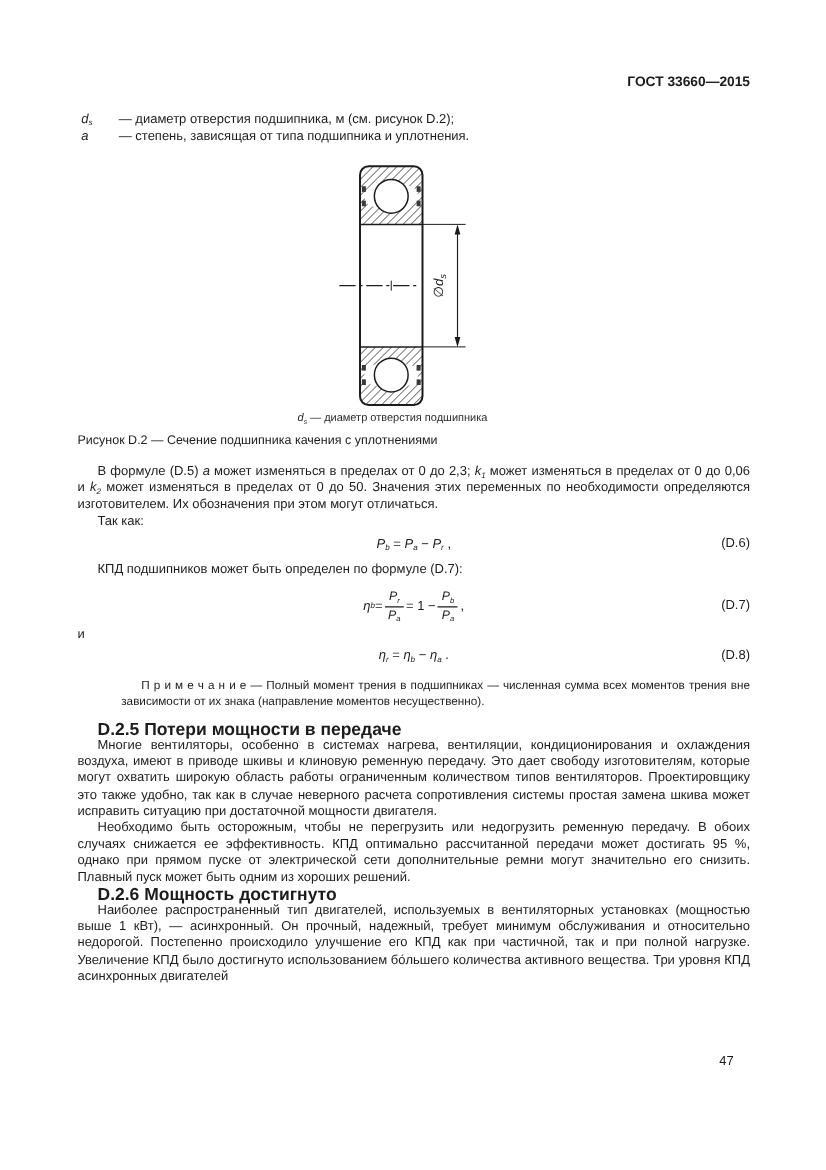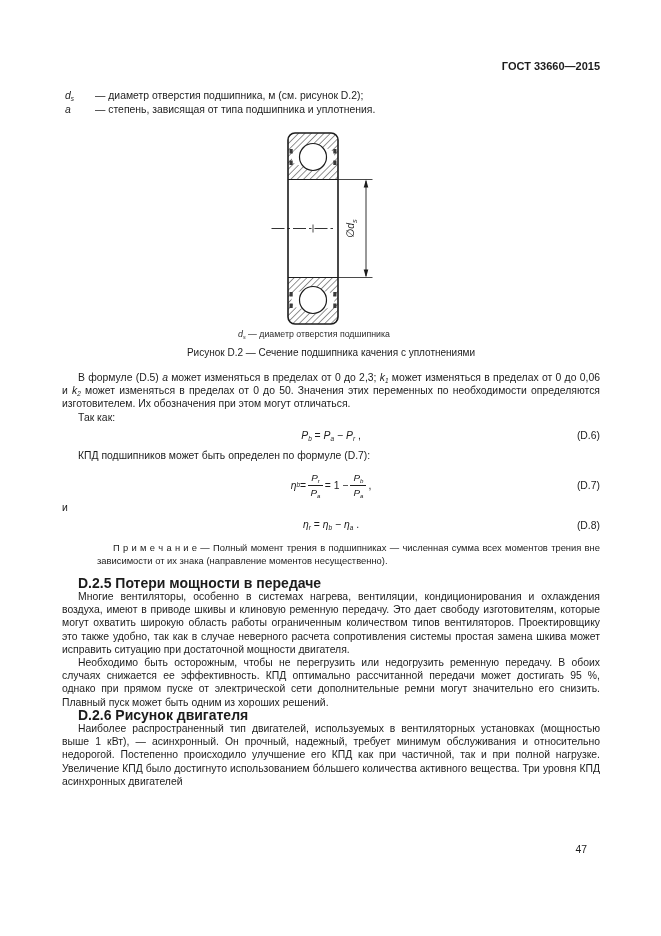--- a/index.html
+++ b/index.html
@@ -10,21 +10,21 @@
     padding:60px 61px 0 62px; overflow:hidden;
   }
   .doc-header { text-align:right; font-size:11px; font-weight:bold; height:13px; line-height:13px; }
   .definitions { margin-top:16px; font-size:10.4px; line-height:13.5px; }
   .def-row { display:grid; grid-template-columns:33px 1fr; }
   .def-term { font-style:italic; padding-left:3px; }
   .figure { position:relative; height:220px; margin-top:8px; }
   .figure svg { position:absolute; left:188px; top:0; }
   .fig-sublabel { position:absolute; left:176px; top:205px; font-size:8.8px; color:#2a2a2a; }
   .fig-sublabel .it, .it { font-style:italic; }
-  .fig-caption { margin-top:2px; text-align:center; font-size:10px; line-height:13px; }
+  .fig-caption { margin-top:2px; text-align:left; font-size:10px; line-height:13px; }
   p.para { font-size:10.4px; line-height:13.2px; text-align:justify; text-indent:16px; }
   p.mt { margin-top:12px; }
   p.noindent { text-indent:0; }
   h4.subhead { font-size:14px; line-height:13.2px; font-weight:bold; text-indent:16px; }
   .note { margin-top:9px; font-size:9.4px; line-height:12.3px; text-align:justify; text-indent:16px;margin-left:35px; }
   sub { font-size:0.62em; vertical-align:-0.35em; line-height:0; font-style:italic; }
   .formula-row { position:relative; text-align:center; font-size:10.4px; }
   .formula { display:inline-block; }
   .formula-num { position:absolute; right:0; top:50%; transform:translateY(-50%); font-style:normal; }
   .row-d6 { margin-top:3px; height:17px; line-height:17px; }
@@ -148,17 +148,17 @@
     <span class="formula-num">(D.8)</span>
   </div>
 
 
   <div class="note">П р и м е ч а н и е  —  Полный момент трения в подшипниках — численная сумма всех моментов трения вне зависимости от их знака (направление моментов несущественно).</div>
 
   <h4 class="subhead" style="margin-top:10px">D.2.5 Потери мощности в передаче</h4>
   <p class="para">Многие вентиляторы, особенно в системах нагрева, вентиляции, кондиционирования и охлаждения воздуха, имеют в приводе шкивы и клиновую ременную передачу. Это дает свободу изготовителям, которые могут охватить широкую область работы ограниченным количеством типов вентиляторов. Проектировщику это также удобно, так как в случае неверного расчета сопротивления системы простая замена шкива может исправить ситуацию при достаточной мощности двигателя.</p>
   <p class="para">Необходимо быть осторожным, чтобы не перегрузить или недогрузить ременную передачу. В обоих случаях снижается ее эффективность. КПД оптимально рассчитанной передачи может достигать 95 %, однако при прямом пуске от электрической сети дополнительные ремни могут значительно его снизить. Плавный пуск может быть одним из хороших решений.</p>
 
-  <h4 class="subhead">D.2.6 Рисунок двигателя</h4>
+  <h4 class="subhead">D.2.6 Мощность достигнуто</h4>
   <p class="para">Наиболее распространенный тип двигателей, используемых в вентиляторных установках (мощностью выше 1 кВт), — асинхронный. Он прочный, надежный, требует минимум обслуживания и относительно недорогой. Постепенно происходило улучшение его КПД как при частичной, так и при полной нагрузке. Увеличение КПД было достигнуто использованием бо́льшего количества активного вещества. Три уровня КПД асинхронных двигателей</p>
 
   <div class="page-number">47</div>
 </div>
 
 </body></html>

